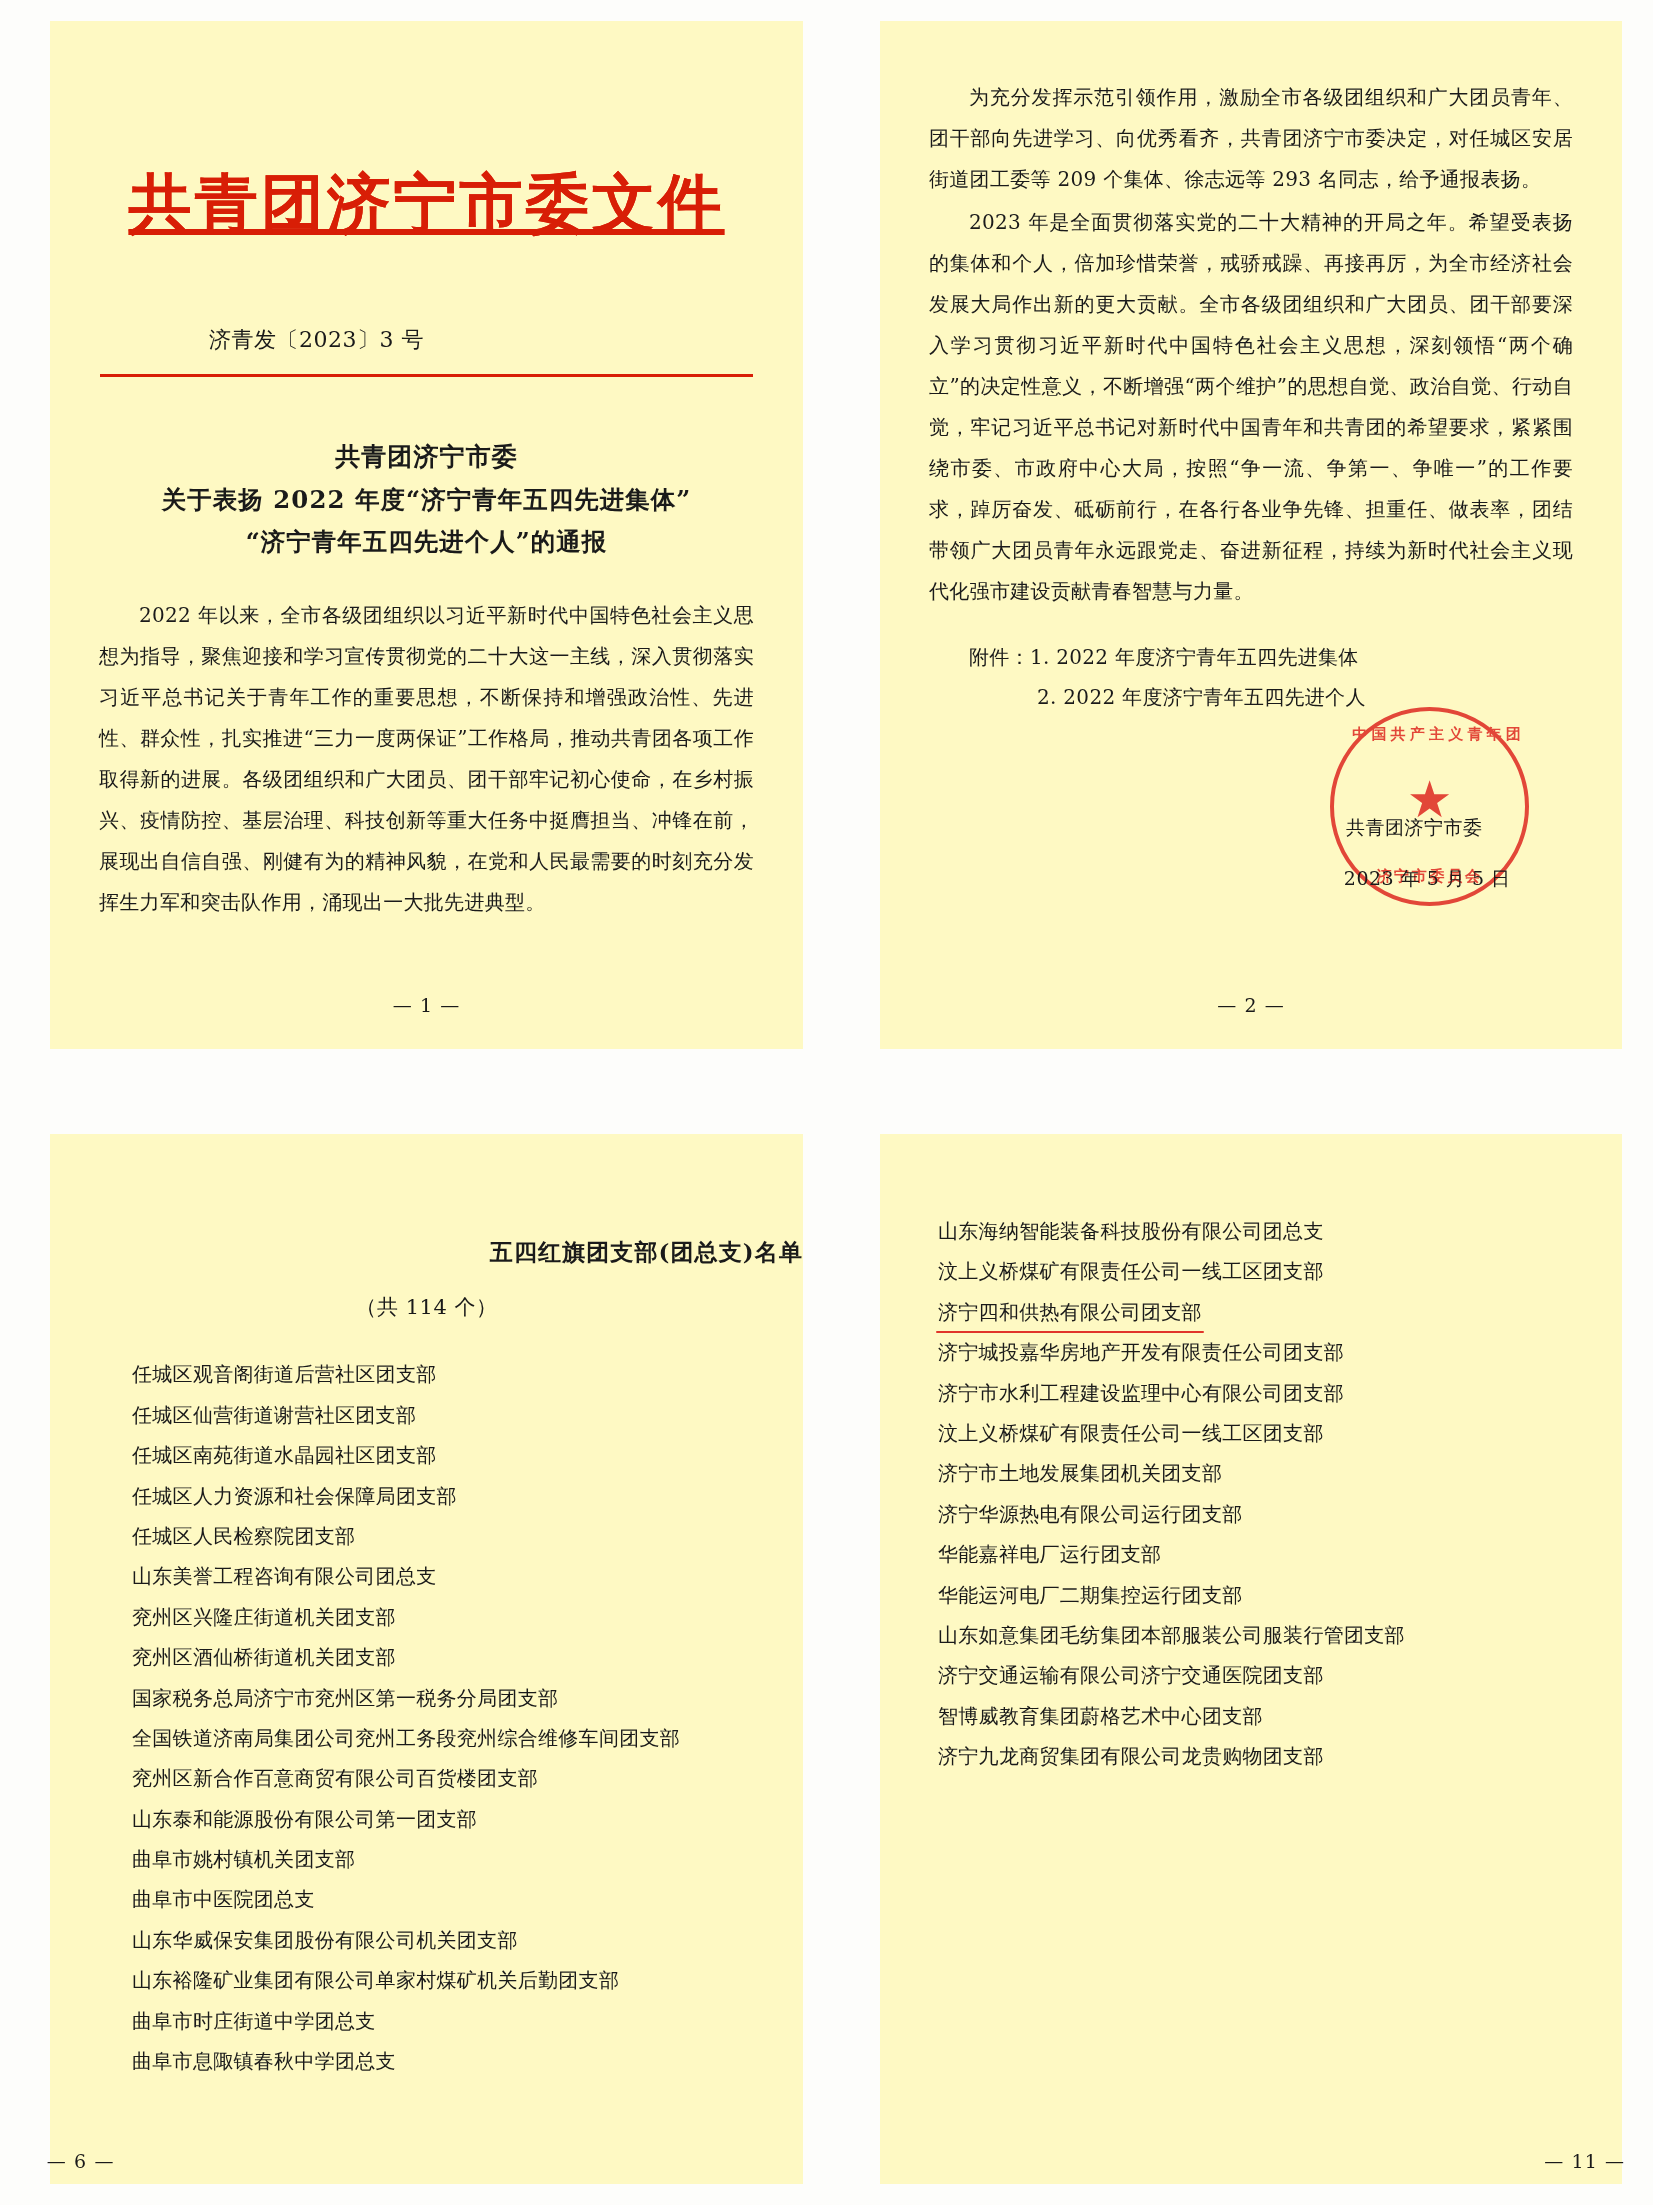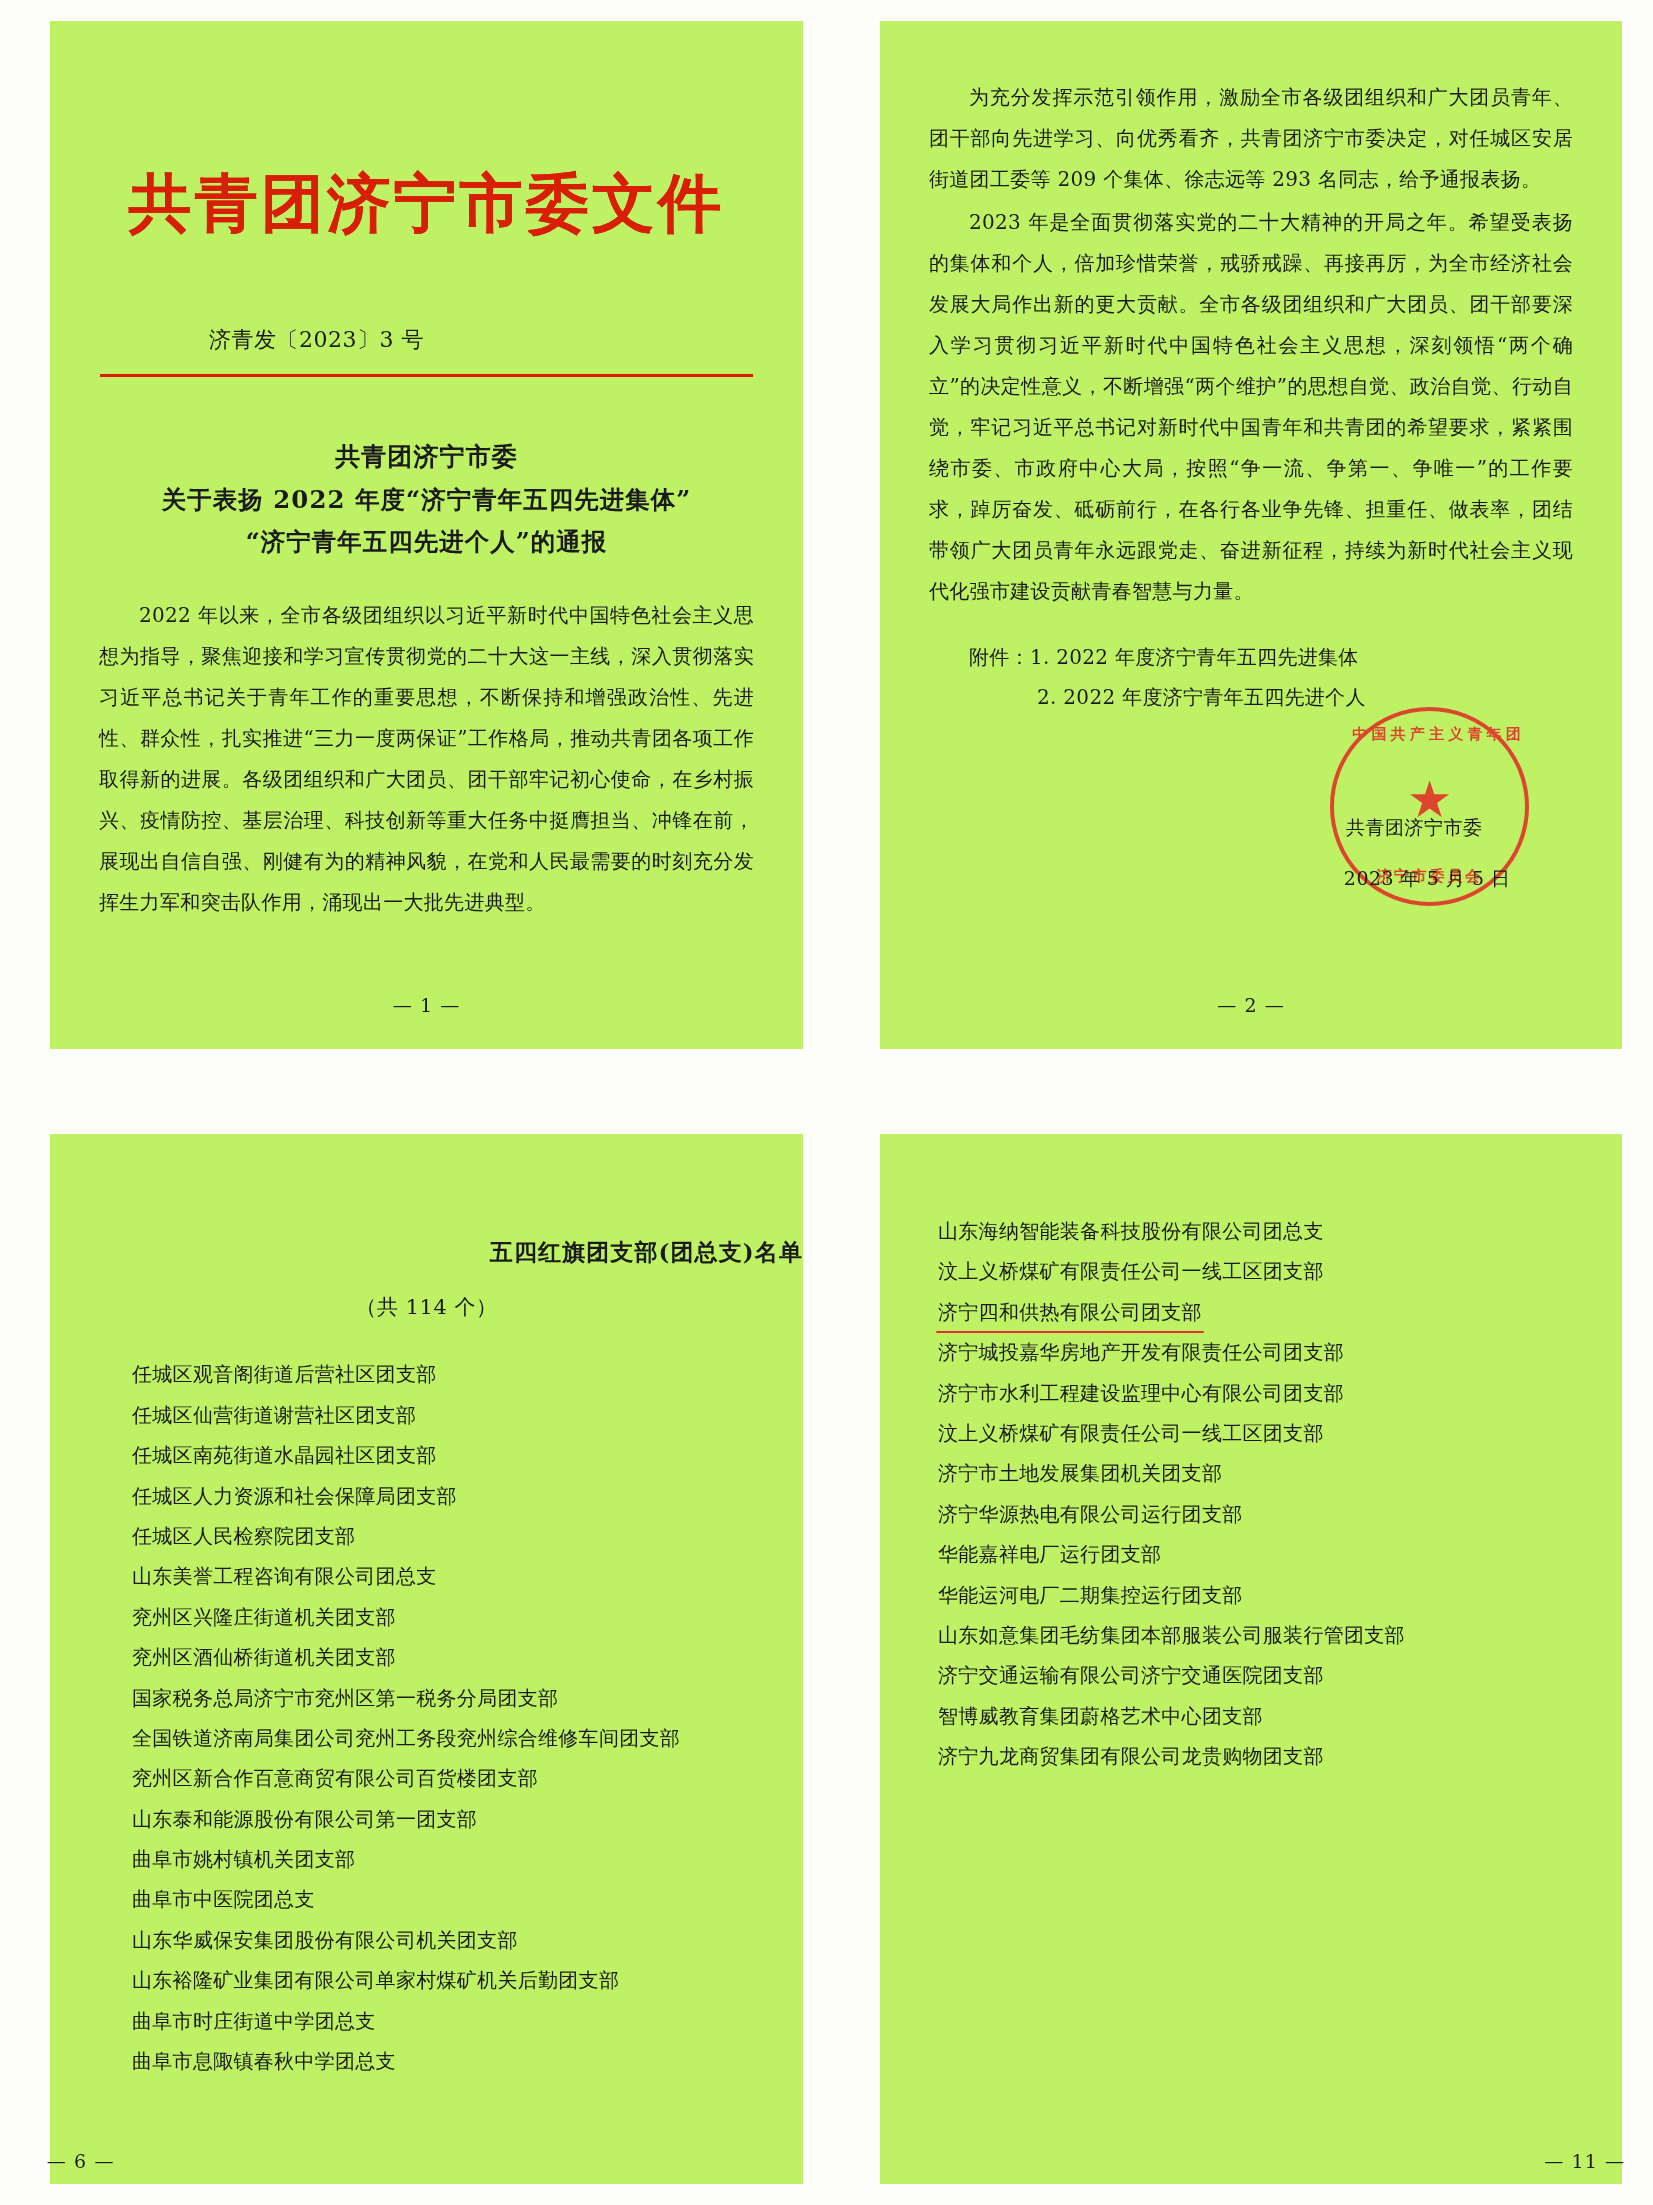--- a/index.html
+++ b/index.html
@@ -14,21 +14,21 @@
   .page {
     position: relative;
     width: 1654px;
     height: 2205px;
     background: #fdfdfb;
     overflow: hidden;
   }
   
   .sheet {
     position: absolute;
-    background: #bef264;
+    background: #fef9c3;
     box-sizing: border-box;
   }
   .sheet-tl { left: 50px;  top: 21px;   width: 753px; height: 1028px; }
   .sheet-tr { left: 880px;top: 21px;   width: 742px; height: 1028px; }
   .sheet-bl { left: 50px;  top: 1134px; width: 753px; height: 1050px; }
   .sheet-br { left: 880px;top: 1134px; width: 742px; height: 1050px; }
 
   
   .sheet::after {
     content: "";
@@ -41,20 +41,21 @@
   .masthead {
     text-align: center;
     color: #d81e06;
     font-family: "DejaVu Serif", "Liberation Serif", serif;
     font-weight: 700;
     font-size: 63px;
     letter-spacing: 3.2px;
     line-height: 1.1;
     margin-top: 148px;
     text-shadow: 0 0 0.5px #d81e06;
+    text-decoration: underline;
   }
   .doc-number {
     margin-top: 87px;
     margin-left: 159px;
     font-size: 22px;
     letter-spacing: 0.5px;
     color: #1a1a1a;
   }
   .red-rule {
     margin: 19px 50px 0 50px;

